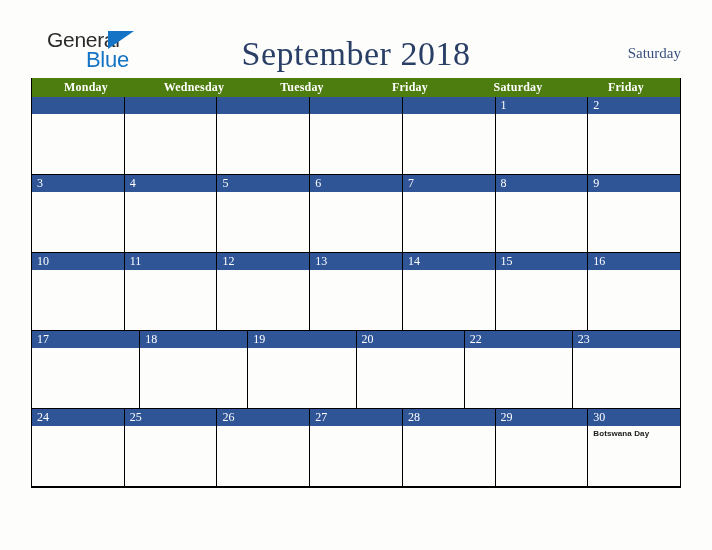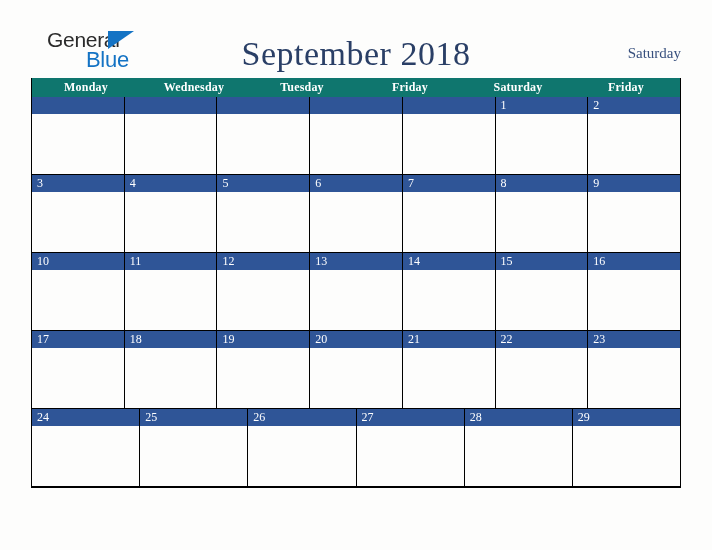--- a/index.html
+++ b/index.html
@@ -95,21 +95,21 @@
     left: 31px;
     top: 78px;
     width: 650px;
     border-left: 1px solid #000;
     border-right: 1px solid #000;
     border-bottom: 2px solid #000;
     box-sizing: border-box;
   }
   .dow-row {
     display: flex;
-    background: #0f766e;
+    background: #4d7c0f;
     height: 19px;
   }
   .dow-cell {
     flex: 1 1 0;
     text-align: center;
     color: #ffffff;
     font-family: "Liberation Serif", serif;
     font-weight: bold;
     font-size: 12px;
     line-height: 19px;
@@ -316,25 +316,20 @@
               <span class="date-num">19</span>
             </div>
           </div>
           <div class="day-cell">
             <div class="date-bar">
               <span class="date-num">20</span>
             </div>
           </div>
           <div class="day-cell">
             <div class="date-bar">
-              <span class="date-num">21</span>
-            </div>
-          </div>
-          <div class="day-cell">
-            <div class="date-bar">
               <span class="date-num">22</span>
             </div>
           </div>
           <div class="day-cell">
             <div class="date-bar">
               <span class="date-num">23</span>
             </div>
           </div>
         </div>
         <div class="week-row">
@@ -359,19 +354,27 @@
             </div>
           </div>
           <div class="day-cell">
             <div class="date-bar">
               <span class="date-num">28</span>
             </div>
           </div>
           <div class="day-cell">
             <div class="date-bar">
               <span class="date-num">29</span>
+            </div>
+          </div>
+          <div class="day-cell">
+            <div class="date-bar">
+              <span class="date-num">30</span>
+            </div>
+            <div class="events">
+              <div class="event">Botswana Day</div>
             </div>
           </div>
         </div>
       </div>
   </div>
 
 </div>
 
 </body></html>

